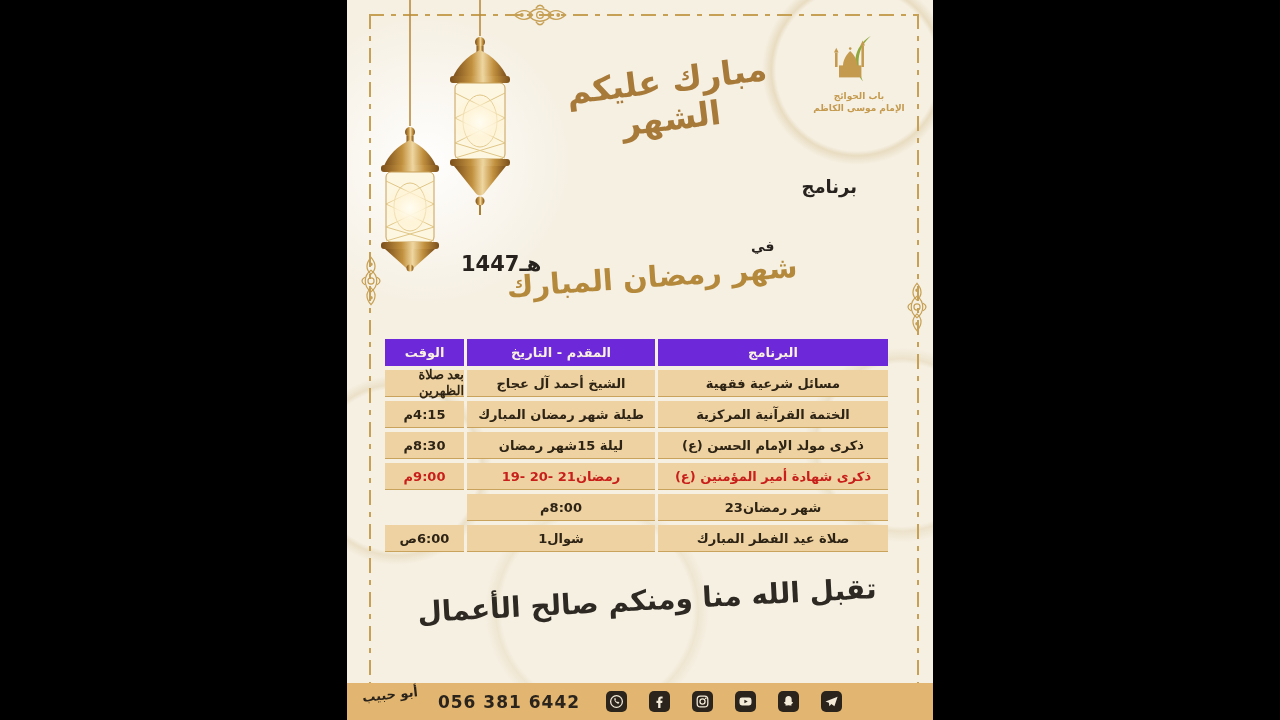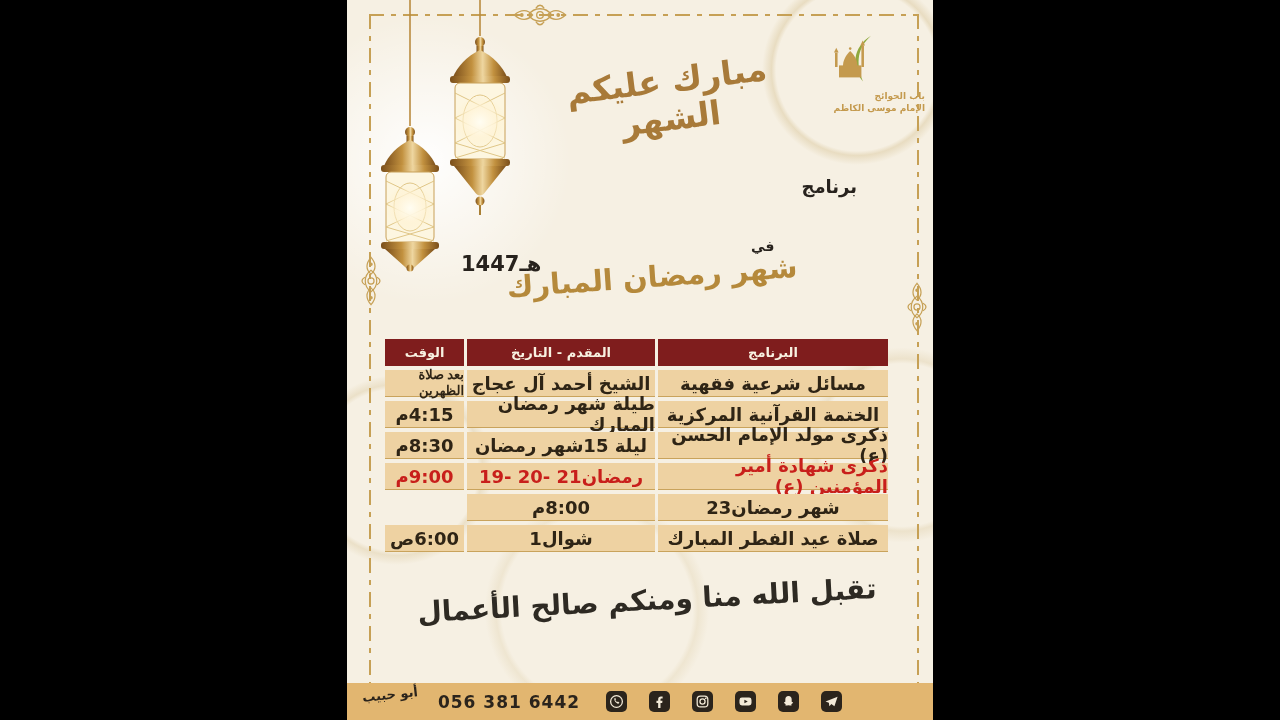--- a/index.html
+++ b/index.html
@@ -33,42 +33,42 @@
   .medallion{position:absolute;}
   .medallion svg{display:block;width:100%;height:100%;}
   .med-top{left:178px;top:-14px;width:30px;height:58px;transform:rotate(90deg);}
   .med-left{left:11px;top:252px;width:26px;height:58px;}
   .med-right{right:3px;top:278px;width:26px;height:58px;}
 
   .lantern{position:absolute;}
   .lantern-a{left:93px;top:-2px;width:80px;height:225px;}
   .lantern-b{left:25px;top:0;width:76px;height:272px;}
 
-  .logo{position:absolute;right:8px;top:30px;width:132px;}
+  .logo{position:absolute;right:8px;top:30px;width:132px;text-align:center;}
   .logo-art{width:72px;height:58px;display:block;margin:0 auto 2px;}
   .logo-t{font-size:9px;line-height:1.35;color:#c49a4e;font-weight:bold;direction:rtl;}
 
   .title-callig{position:absolute;left:188px;top:62px;width:268px;text-align:center;
     font-size:33px;font-weight:bold;color:#a87a39;line-height:1.15;direction:rtl;
     transform:rotate(-7deg);letter-spacing:-1px;}
 
   .program-block{position:absolute;left:110px;top:176px;width:400px;direction:rtl;color:#27221d;}
   .program-l1{font-size:18px;font-weight:bold;}
   .program-l2{font-size:20px;font-weight:bold;margin-top:3px;}
   .fi{position:absolute;left:404px;top:238px;font-size:14px;font-weight:bold;color:#27221d;direction:rtl;}
   .year{position:absolute;left:114px;top:252px;font-size:21px;font-weight:bold;color:#27221d;}
   .ramadan-callig{position:absolute;left:148px;top:260px;width:314px;text-align:center;
     font-size:29px;font-weight:bold;color:#b5893b;direction:rtl;transform:rotate(-4deg);letter-spacing:-1px;}
 
   
   .table{position:absolute;left:38px;top:339px;width:503px;direction:rtl;}
   .thead,.trow{display:grid;grid-template-columns:230px 188px 79px;column-gap:3px;margin-bottom:4px;}
-  .th{background:#7f1d1d;color:#f8f1e1;font-size:13px;font-weight:bold;height:27px;
+  .th{background:#6d28d9;color:#f8f1e1;font-size:13px;font-weight:bold;height:27px;
       display:flex;align-items:center;justify-content:center;}
-  .td{background:#eed2a2;color:#2e2415;font-size:18px;font-weight:bold;height:26px;
+  .td{background:#eed2a2;color:#2e2415;font-size:13px;font-weight:bold;height:26px;
       display:flex;align-items:center;justify-content:center;border-bottom:1px solid #c9a35c;}
   .td.small{font-size:13px;font-family:Liberation Serif, serif;}
   .trow.red .td{color:#c81f1b;}
 
   .dua-callig{position:absolute;left:60px;top:584px;width:480px;text-align:center;
     font-size:28px;color:#2e2a23;direction:rtl;transform:rotate(-3deg);font-weight:bold;letter-spacing:-1px;}
 
   
   .footer{position:absolute;left:0;right:0;bottom:0;height:37px;background:#e2b670;}
   .footer-center{position:absolute;left:0;right:0;top:0;bottom:0;display:flex;align-items:center;justify-content:center;gap:22px;}

